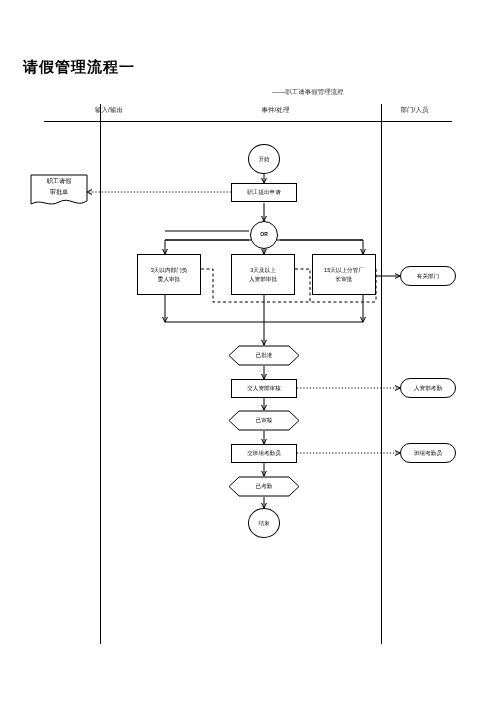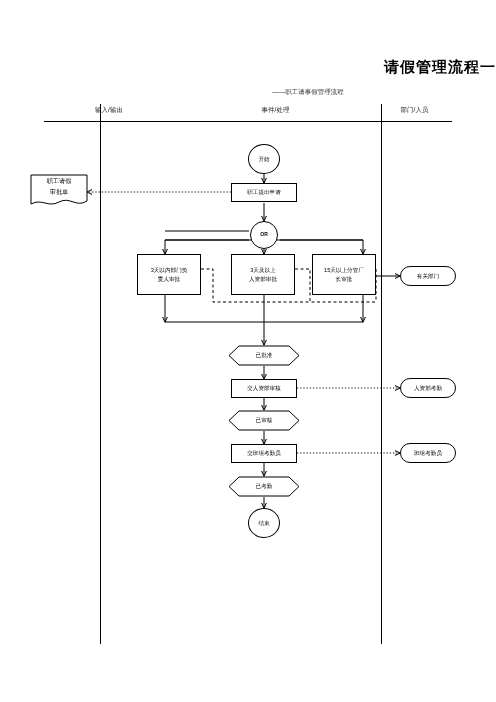--- a/index.html
+++ b/index.html
@@ -19,24 +19,25 @@
     position: absolute;
     left: 0; top: 0;
     width: 496px; height: 702px;
   }
 
   
   .title {
     position: absolute;
     left: 0; top: 58px;
     width: 496px;
-    text-align: right;
+    text-align: left;
     font-size: 15px;
     font-weight: bold;
     letter-spacing: 1px;
+    padding-left: 23px;
   }
   .subtitle {
     position: absolute;
     left: 0; top: 88px;
     width: 496px;
     text-align: center;
     font-size: 6.5px;
     color: #333;
     padding-left: 120px;
   }

